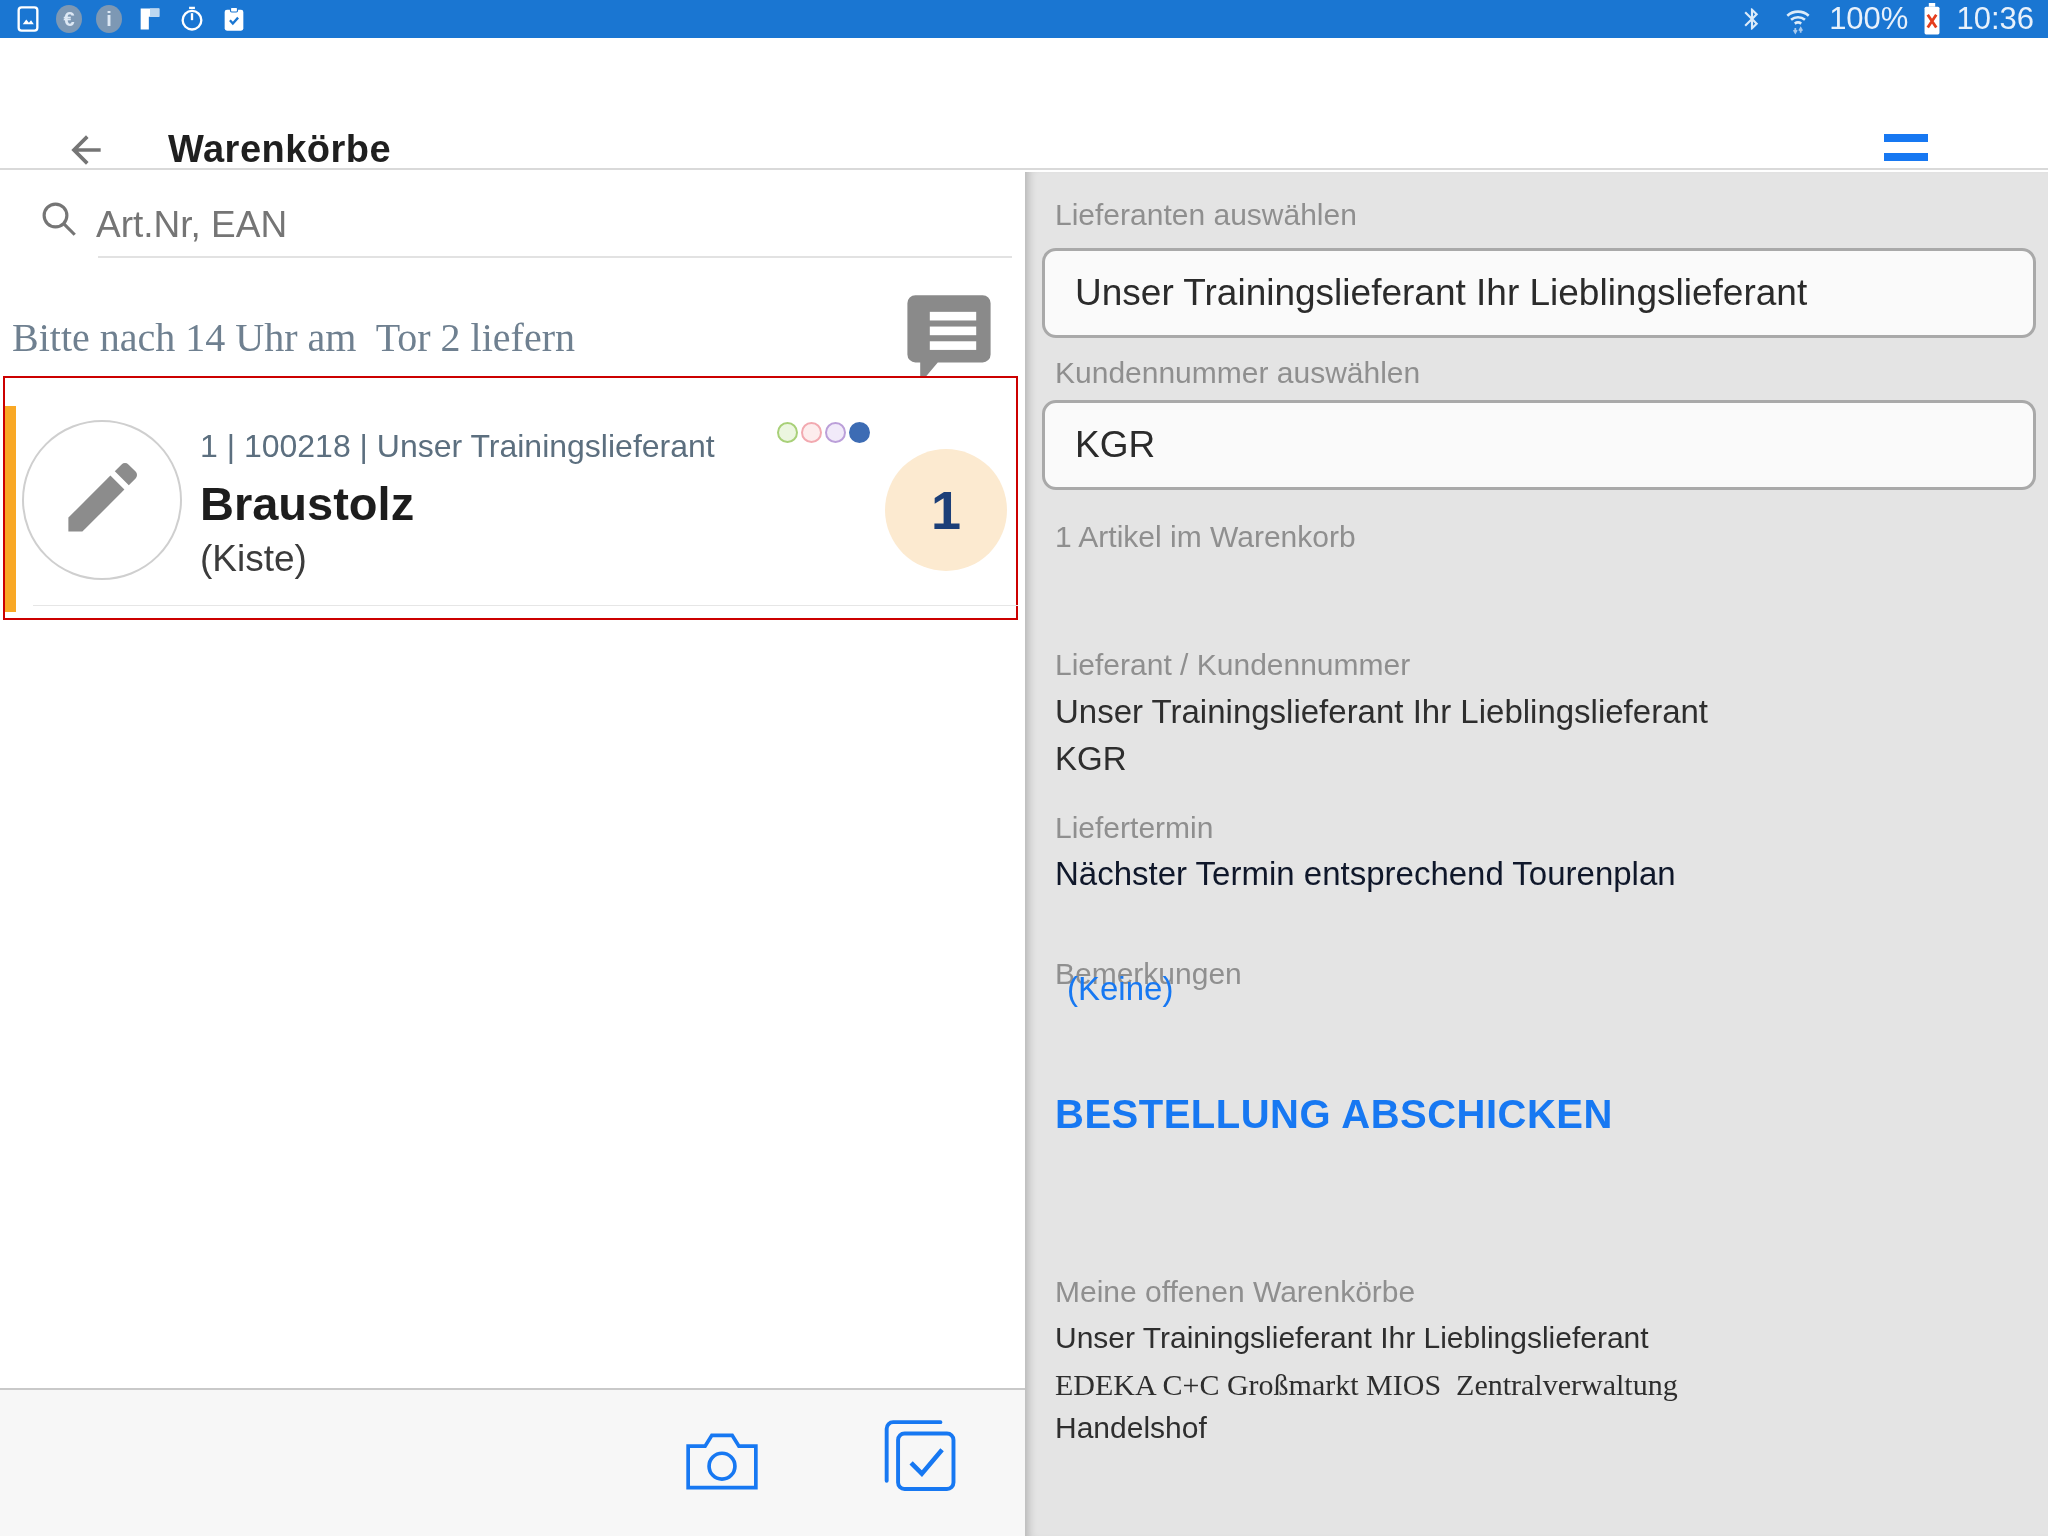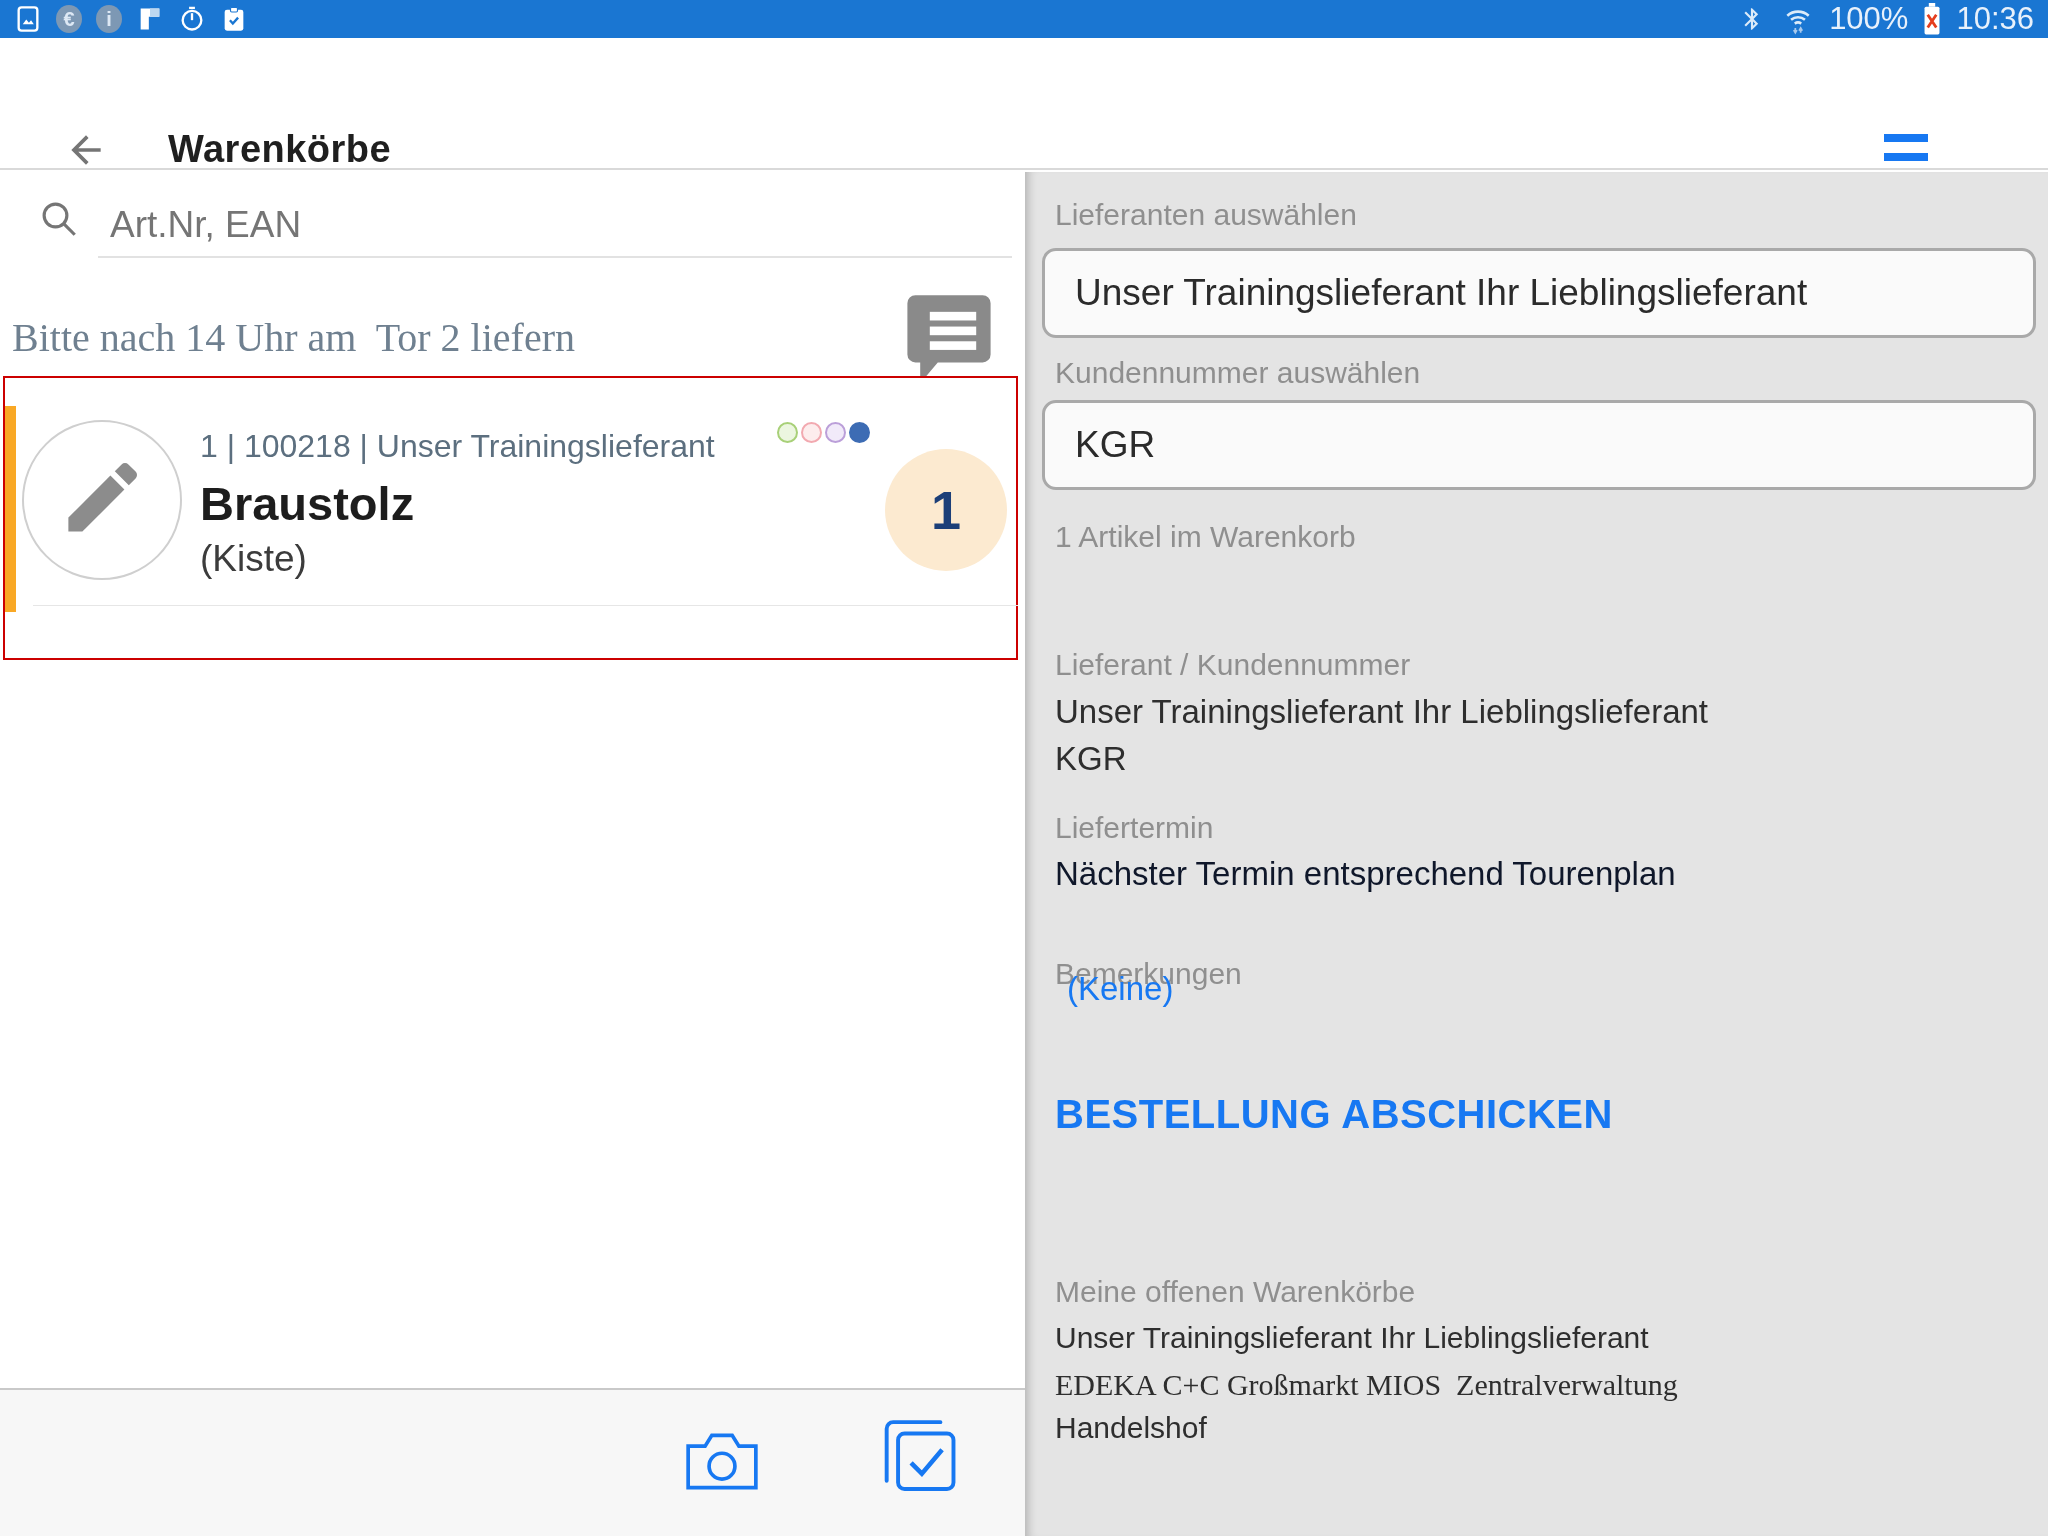--- a/index.html
+++ b/index.html
@@ -19,27 +19,27 @@
   
   #app-header { left:0; top:38px; width:2048px; height:132px; background:#ffffff; border-bottom:2px solid #d9d9d9; }
   #page-title { left:168px; top:90px; font-size:38px; font-weight:bold; color:#1f1f1f; letter-spacing:0.5px; }
   #back-btn { left:64px; top:90px; width:44px; height:44px; cursor:pointer; }
   #menu-btn { left:1884px; top:96px; width:44px; height:46px; cursor:pointer; display:flex; flex-direction:column; justify-content:space-between; }
   #menu-btn .bar { width:44px; height:8px; }
 
   
   #left-panel { left:0; top:172px; width:1025px; height:1364px; background:#ffffff; }
   #search-icon { left:38px; top:198px; width:42px; height:42px; }
-  #search-input { left:110px; top:204px; width:860px; font-size:37px; color:#9a9a9a; border:none; outline:none; background:transparent; }
+  #search-input { left:96px; top:204px; width:860px; font-size:37px; color:#9a9a9a; border:none; outline:none; background:transparent; }
   #search-underline { left:98px; top:256px; width:914px; height:2px; background:#e2e2e2; }
   #delivery-note { left:12px; top:314px; font-size:40px; color:#6f8090; white-space:pre; }
   #note-icon { left:903px; top:292px; width:92px; height:96px; }
 
   
-  #cart-card { left:3px; top:376px; width:1015px; height:284px; background:#ffffff; border-width:2px; border-style:solid; }
+  #cart-card { left:3px; top:376px; width:1015px; height:244px; background:#ffffff; border-width:2px; border-style:solid; }
   #orange-bar { left:0; top:28px; width:11px; height:206px; }
   #avatar { left:17px; top:42px; width:160px; height:160px; border-radius:50%; border:2px solid #cfcfcf; background:#ffffff;
     display:flex; align-items:center; justify-content:center; }
   #item-meta { left:195px; top:50px; font-size:32px; color:#5c6f7f; }
   #item-name { left:195px; top:98px; font-size:47px; color:#1d1d1d; font-weight:700; }
   #item-unit { left:195px; top:160px; font-size:37px; color:#3c3c3c; }
   #dot-row { left:772px; top:44px; display:flex; gap:3px; }
   .dot { width:21px; height:21px; border-radius:50%; border:2px solid transparent; }
   #qty-badge { left:880px; top:71px; width:122px; height:122px; border-radius:50%;
     display:flex; align-items:center; justify-content:center; font-size:54px; font-weight:bold; }

